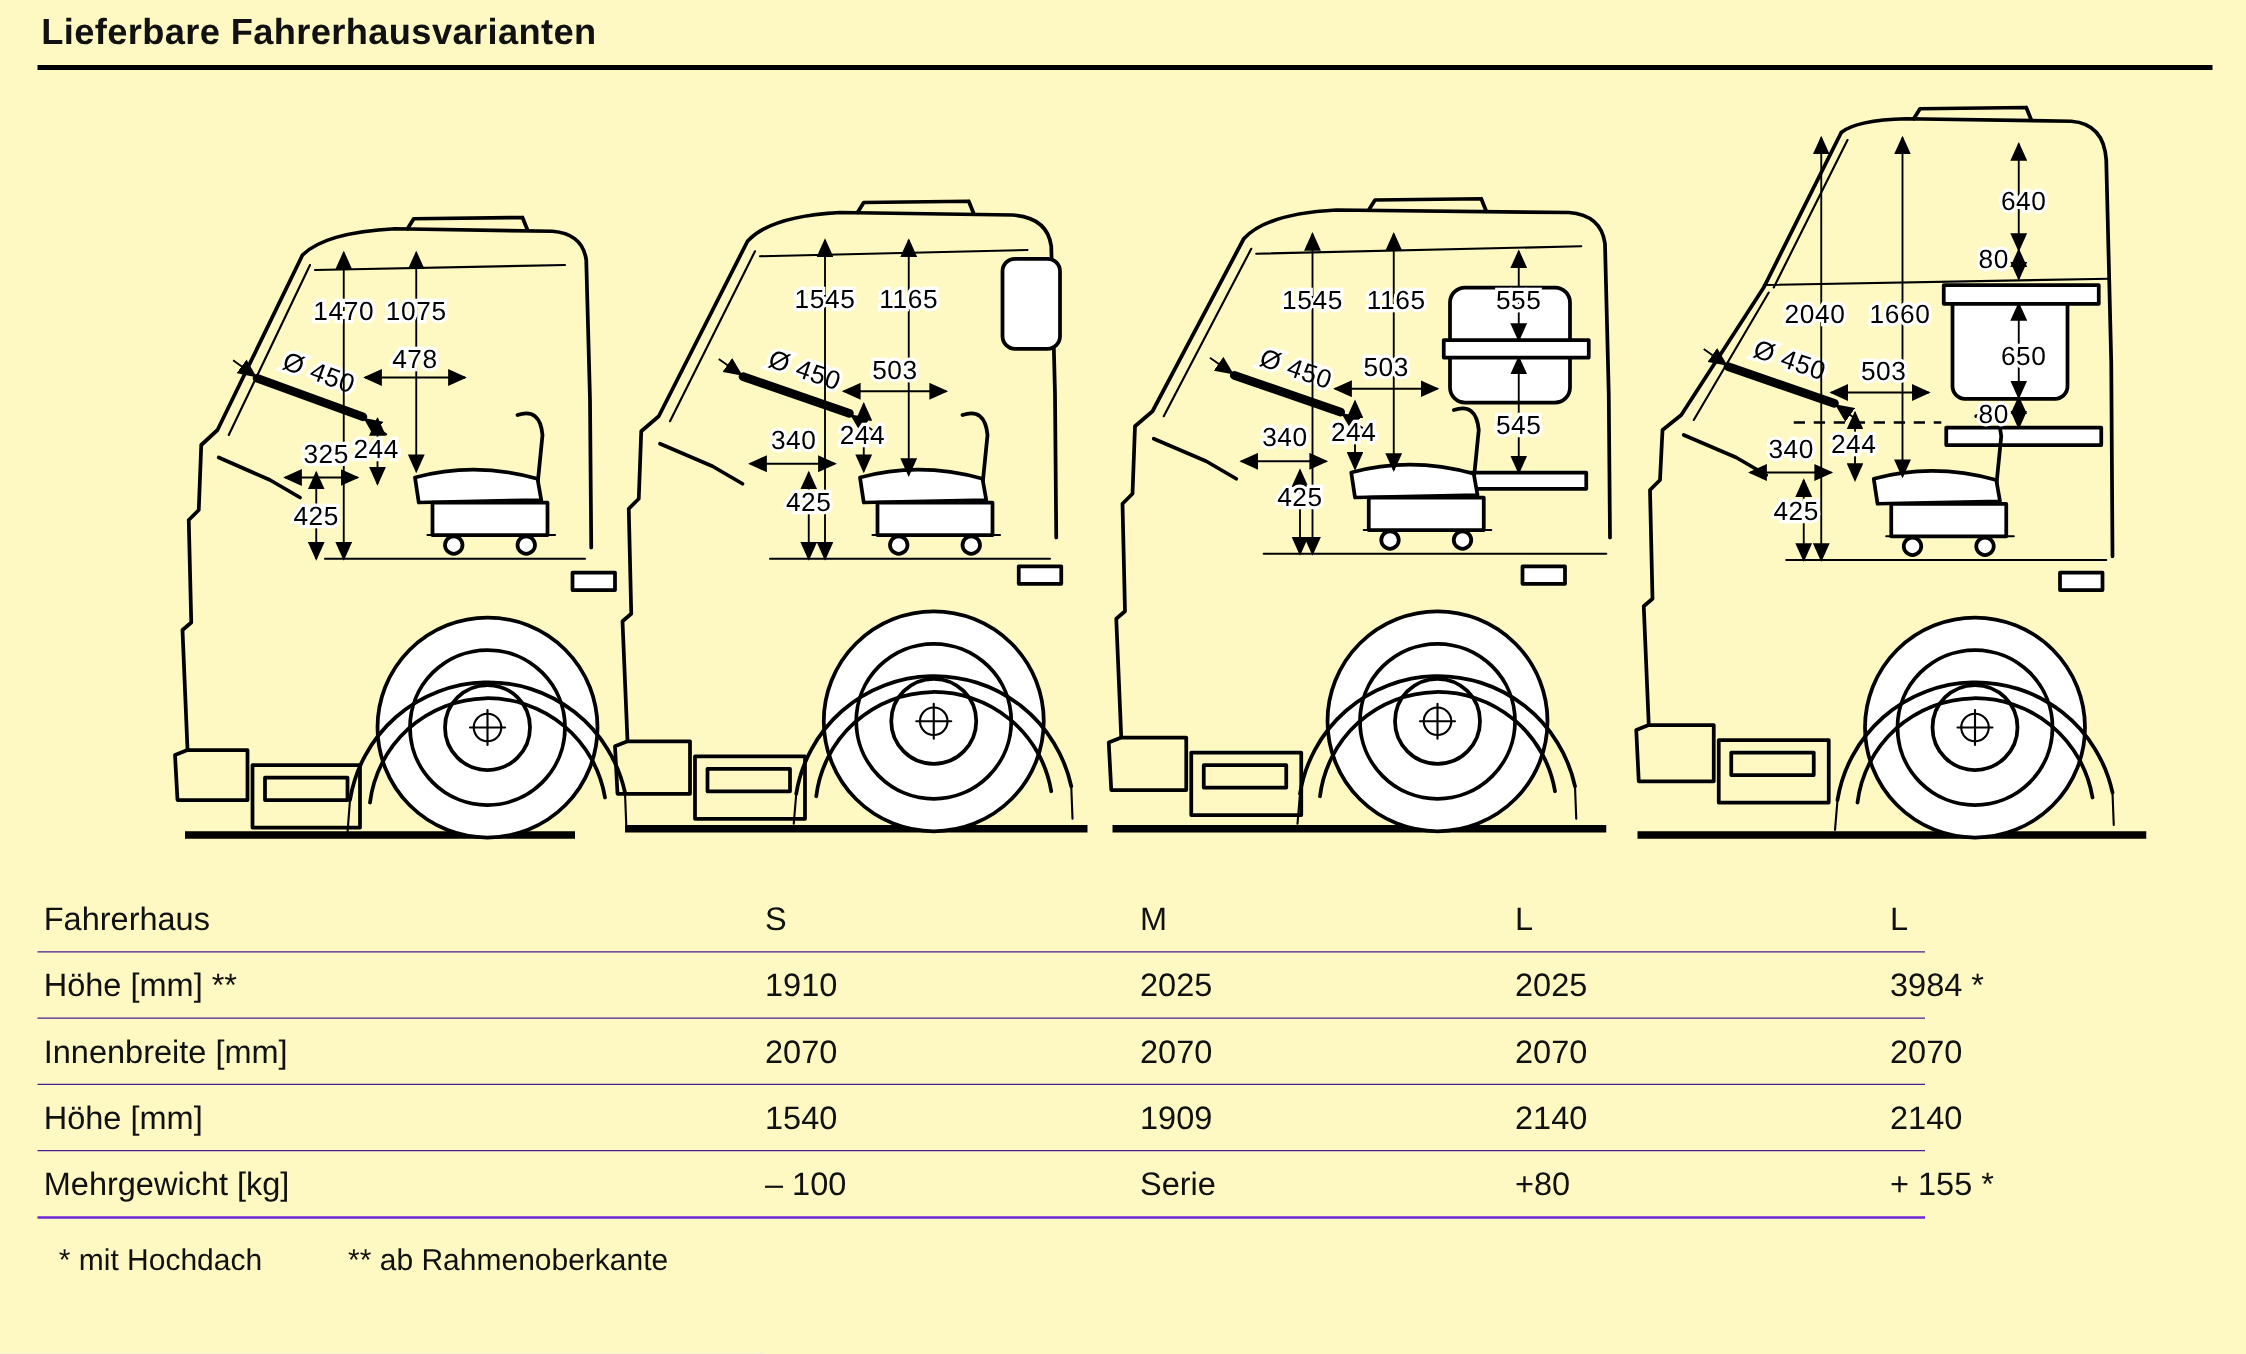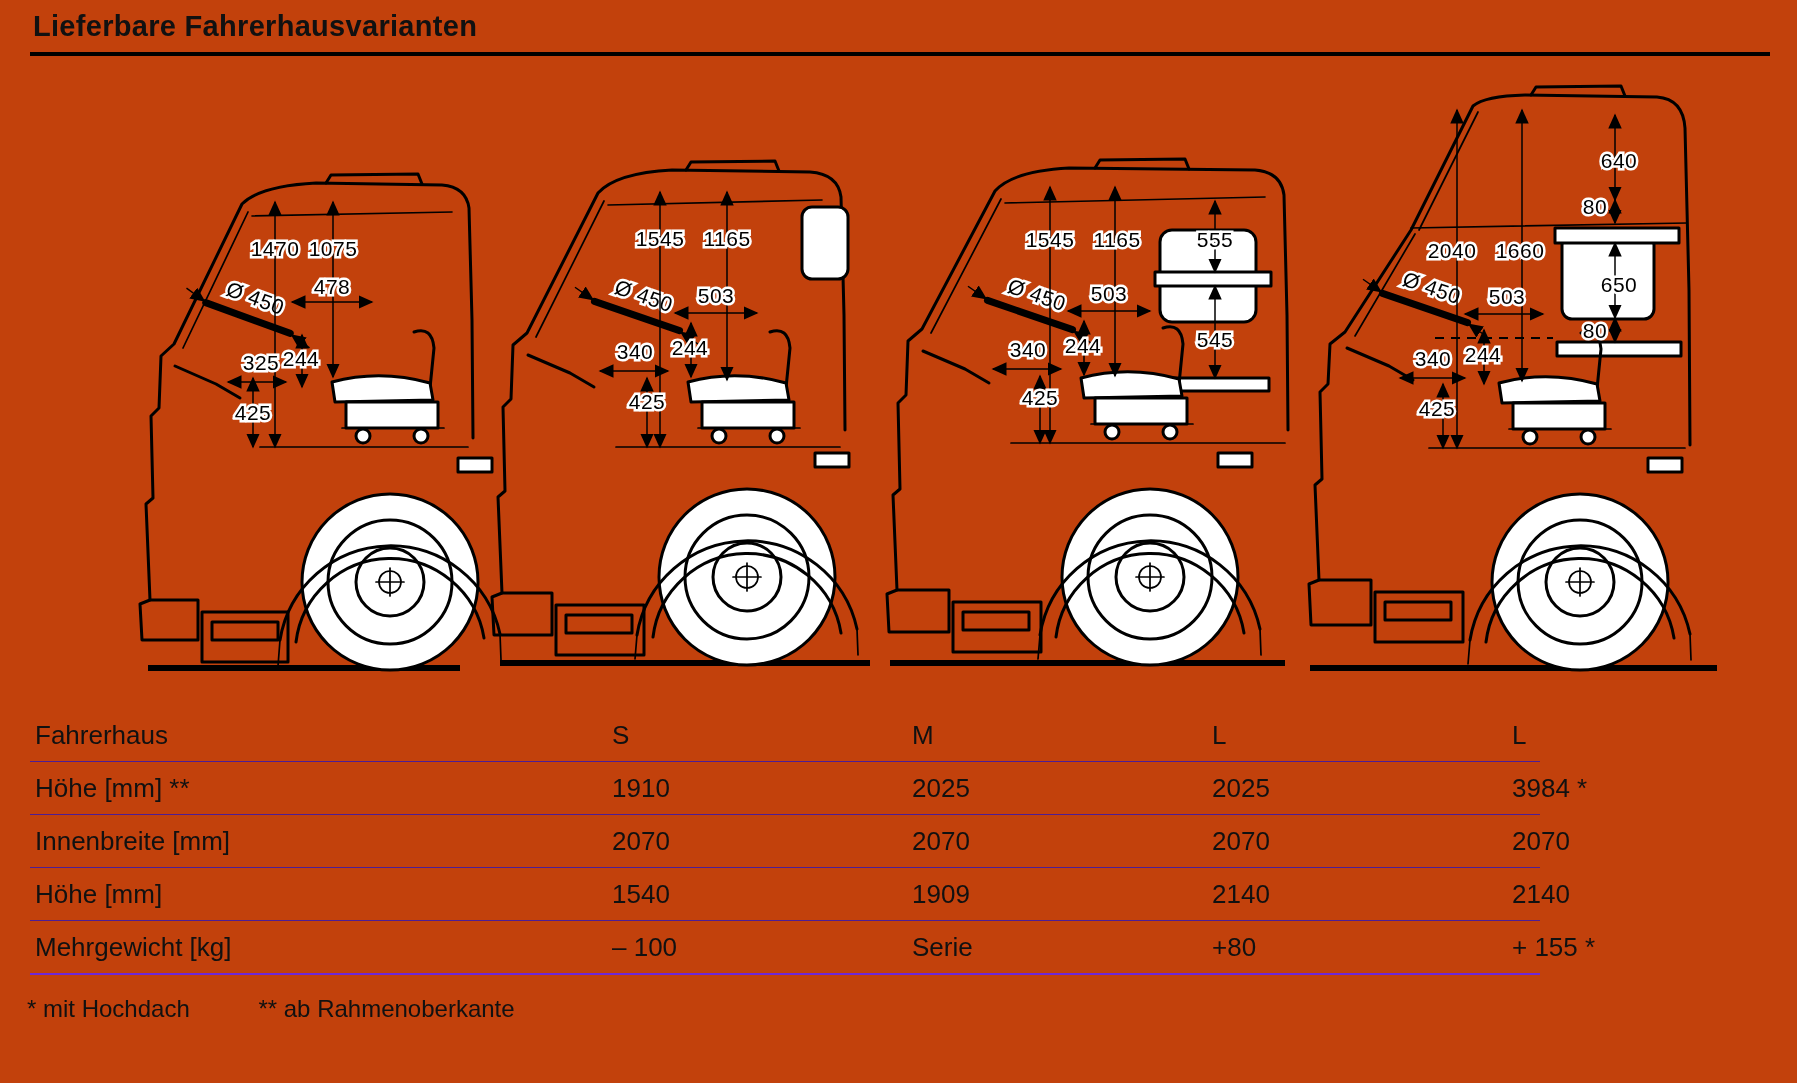--- a/index.html
+++ b/index.html
@@ -1,16 +1,16 @@
 <!DOCTYPE html>
 <html><head>
 <meta charset="utf-8">
 <style>
   html,body{margin:0;padding:0;background:#e8e8e8;}
-  #page{position:relative;width:1797px;height:1083px;background:#c2410c;
+  #page{position:relative;width:1797px;height:1083px;background:#fef9c3;
         font-family:"Liberation Sans",sans-serif;color:#111;overflow:hidden;}
   
   #title{position:absolute;left:33px;top:10px;font-size:29px;font-weight:bold;letter-spacing:.3px;}
   #title-rule{position:absolute;left:30px;top:52px;width:1740px;height:4px;background:#000;}
   
   svg{position:absolute;}
   .ol{fill:none;stroke:#000;stroke-width:3;stroke-linejoin:round;stroke-linecap:round;}
   .olf{fill:#fff;stroke:#000;stroke-width:3;stroke-linejoin:round;}
   .thin{fill:none;stroke:#000;stroke-width:1.7;stroke-linecap:round;}
   .thick{fill:none;stroke:#000;stroke-width:6;stroke-linecap:butt;}
@@ -19,21 +19,21 @@
   .dash{fill:none;stroke:#000;stroke-width:2;stroke-dasharray:9 7;}
   text.dlb{font-family:"Liberation Sans",sans-serif;font-size:21px;font-weight:500;fill:#000;
            stroke:#fff;stroke-width:5px;paint-order:stroke;text-anchor:middle;letter-spacing:.5px;}
   
   #spec-table{position:absolute;left:30px;top:709px;width:1510px;}
   .trow{display:grid;grid-template-columns:577px 300px 300px 300px 1fr;height:52px;
         align-items:center;font-size:26px;border-bottom:1px solid #4c1d95;}
   .trow:last-child{border-bottom:2px solid #6d28d9;}
   .tcell{padding-left:5px;white-space:nowrap;}
   
-  #footnote{position:absolute;left:27px;top:995px;font-size:24px;}
+  #footnote{position:absolute;left:47px;top:995px;font-size:24px;}
   #footnote span{margin-right:62px;}
 </style>
 </head>
 <body>
 
 <div id="page">
 
   <div id="title">Lieferbare Fahrerhausvarianten</div>
   <div id="title-rule"></div>
 

